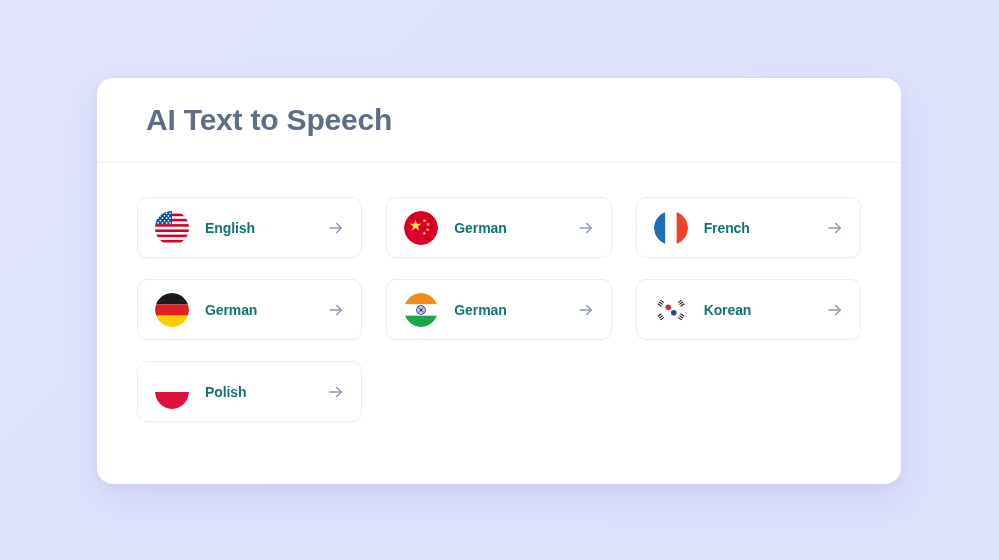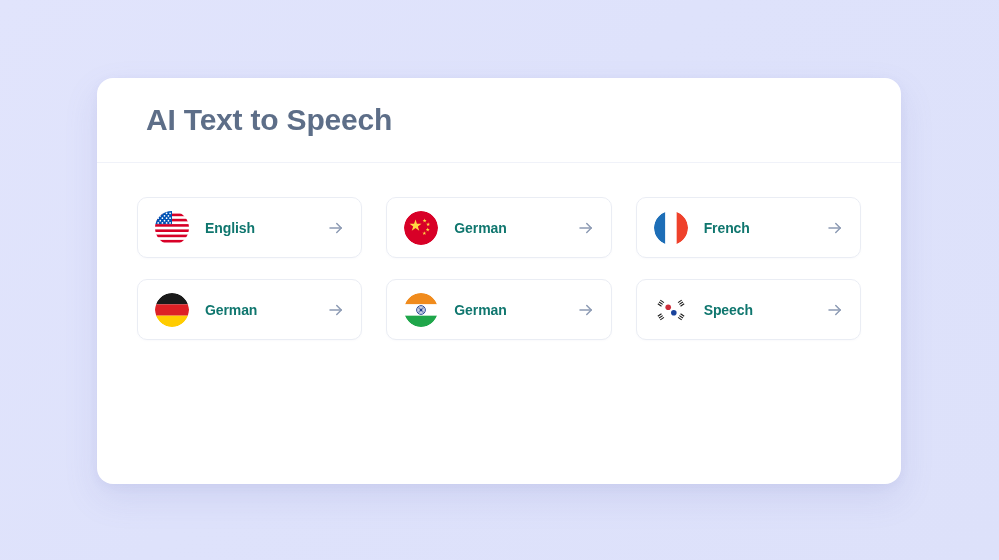--- a/index.html
+++ b/index.html
@@ -303,25 +303,47 @@
                 <line x1="17" y1="2.6" x2="17" y2="7.0" transform="translate(-2.2 0)"></line>
                 <line x1="17" y1="2.6" x2="17" y2="7.0"></line>
                 <line x1="17" y1="2.6" x2="17" y2="7.0" transform="translate(2.2 0)"></line>
                 <line x1="17" y1="27.0" x2="17" y2="31.4" transform="translate(-2.2 0)"></line>
                 <line x1="17" y1="27.0" x2="17" y2="31.4"></line>
                 <line x1="17" y1="27.0" x2="17" y2="31.4" transform="translate(2.2 0)"></line>
               </g>
             </g>
           </svg>
         </span>
-        <span class="lang-label">Speech</span>
-        <span class="arrow-icon">
-          <svg width="18" height="18" viewBox="0 0 24 24" fill="none" stroke="currentColor" stroke-width="2" stroke-linecap="round" stroke-linejoin="round">
-            <line x1="4" y1="12" x2="19" y2="12"></line>
-              <polyline points="13 6 19 12 13 18"></polyline>
-          </svg>
-        </span>
-      </div>
-
+        <span class="lang-label">Korean</span>
+        <span class="arrow-icon">
+          <svg width="18" height="18" viewBox="0 0 24 24" fill="none" stroke="currentColor" stroke-width="2" stroke-linecap="round" stroke-linejoin="round">
+            <line x1="4" y1="12" x2="19" y2="12"></line>
+              <polyline points="13 6 19 12 13 18"></polyline>
+          </svg>
+        </span>
+      </div>
+
+      <div class="lang-item">
+        <span class="flag">
+          <svg viewBox="0 0 34 34">
+            <defs>
+                <clipPath id="cpl">
+                  <circle cx="17" cy="17" r="17"></circle>
+                </clipPath>
+              </defs>
+            <g clip-path="url(#cpl)">
+              <rect x="0" y="0" width="34" height="17" fill="#ffffff"></rect>
+              <rect x="0" y="17" width="34" height="17" fill="#dc143c"></rect>
+            </g>
+          </svg>
+        </span>
+        <span class="lang-label">Polish</span>
+        <span class="arrow-icon">
+          <svg width="18" height="18" viewBox="0 0 24 24" fill="none" stroke="currentColor" stroke-width="2" stroke-linecap="round" stroke-linejoin="round">
+            <line x1="4" y1="12" x2="19" y2="12"></line>
+              <polyline points="13 6 19 12 13 18"></polyline>
+          </svg>
+        </span>
+      </div>
 
     </div>
   </div>
 </div>
 
 </body></html>

